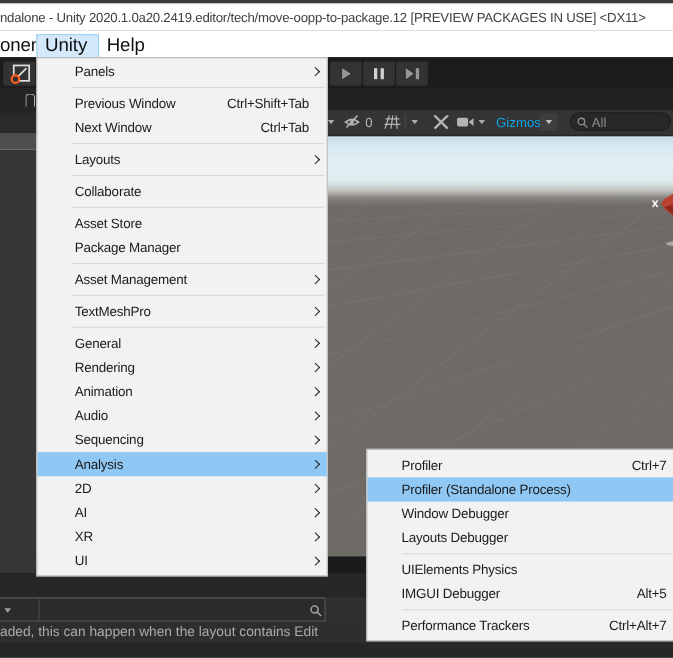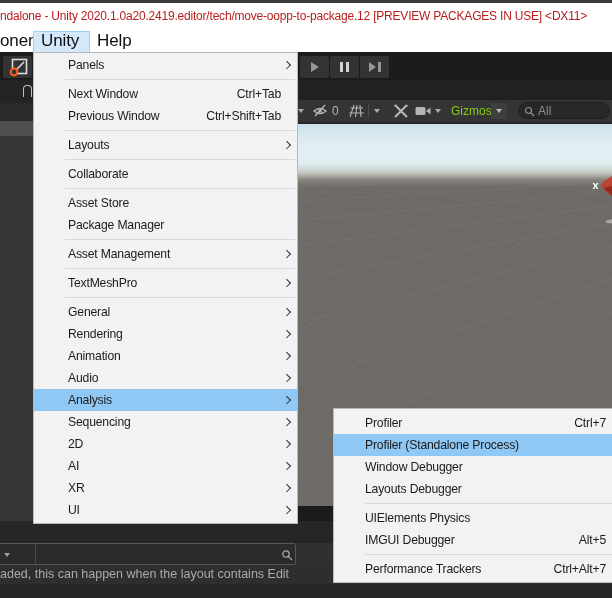--- a/index.html
+++ b/index.html
@@ -3,21 +3,21 @@
 <meta charset="utf-8">
 <style>
   * { margin:0; padding:0; box-sizing:border-box; }
   html,body { width:612px; height:598px; overflow:hidden; }
   #page-data { position:relative; width:612px; height:598px; background:#373737;
     font-family:"Segoe UI","Liberation Sans",Arial,sans-serif; }
   .abs { position:absolute; }
 
   
   .top-edge { left:0; top:0; width:612px; height:3px; background:#3b3b3b; }
-  .titlebar { left:0; top:3px; width:612px; height:25px; background:#ffffff; color:#b91c1c;
+  .titlebar { left:0; top:3px; width:612px; height:25px; background:#ffffff; color:#404040;
     font-size:12px; letter-spacing:-0.2px; line-height:25px; white-space:nowrap; padding-top:1px; }
   .menubar { left:0; top:28px; width:612px; height:24px; background:#ffffff; color:#101010;
     font-size:17px; letter-spacing:-0.1px; line-height:24px; white-space:nowrap; }
   .mb-item { position:absolute; top:0; height:24px; padding-top:1px; }
   .win-hl { position:absolute; left:33px; top:3px; width:57px; height:21px;
     background:#d3e9fb; border:1px solid #9ed2f2; border-bottom:none; }
 
   .toolbar { left:0; top:52px; width:612px; height:28px; background:#1c1c1c; }
   .tb-btn { position:absolute; top:4px; height:22px; background:#333333; border-radius:2px; }
   .playgrp { position:absolute; left:300px; top:4px; height:22px; }
@@ -122,21 +122,21 @@
     <div class="tri-r" style="position:absolute;left:374px;top:9px;border-width:4px 3.5px 0 3.5px;border-color:#aaaaaa transparent transparent transparent;"></div>
     <svg style="position:absolute;left:393px;top:4px;" width="16" height="14" viewBox="0 0 16 14">
       <path d="M2 1 L14 13 M14 1 L2 13" stroke="#b4b4b4" stroke-width="2.2"></path>
       <path d="M13 2 l2 -1 -1 2 Z M2 2 l-1 -1 2 0 Z" fill="#b4b4b4"></path>
     </svg>
     <svg style="position:absolute;left:415px;top:5px;" width="16" height="12" viewBox="0 0 16 12">
       <rect x="0.5" y="2" width="10" height="8" rx="1.5" fill="#b4b4b4"></rect>
       <path d="M11 6 L15.5 2.5 V9.5 Z" fill="#b4b4b4"></path>
     </svg>
     <div class="tri-r" style="position:absolute;left:435px;top:9px;border-width:4px 3.5px 0 3.5px;border-color:#aaaaaa transparent transparent transparent;"></div>
-    <span style="position:absolute;left:451px;top:0;line-height:22px;color:#84cc16;">Gizmos</span>
+    <span style="position:absolute;left:451px;top:0;line-height:22px;color:#0ea5e9;">Gizmos</span>
     <div style="position:absolute;left:491px;top:3px;width:16px;height:16px;background:#3e3e3e;"></div>
     <div class="tri-r" style="position:absolute;left:495.5px;top:9px;border-width:4px 3.5px 0 3.5px;border-color:#bbbbbb transparent transparent transparent;"></div>
     <div style="position:absolute;left:518px;top:2px;width:92px;height:17px;background:#282828;border:1px solid #1e1e1e;border-radius:9px;">
       <svg style="position:absolute;left:5px;top:3px;" width="11" height="11" viewBox="0 0 11 11">
         <circle cx="4.5" cy="4.5" r="3" fill="none" stroke="#909090" stroke-width="1.2"></circle>
         <line x1="7" y1="7" x2="10" y2="10" stroke="#909090" stroke-width="1.2"></line>
       </svg>
       <span style="position:absolute;left:19px;top:0;line-height:16px;color:#8d8d8d;text-align:right;">All</span>
     </div>
   </div>
@@ -204,40 +204,40 @@
   <div class="abs ls1">
     <div style="position:absolute;left:23px;top:5px;width:9px;height:12px;border:1.6px solid #c0c0c0;border-radius:4px 4px 0 0;border-bottom:none;"></div>
   </div>
   <div class="abs ls2"></div>
   <div class="abs ls3"></div>
   <div class="abs ls4"></div>
 
   <div class="menu menu-main">
     <div class="mi">Panels<span class="arr"></span></div>
     <div class="msep"></div>
+    <div class="mi">Previous Window<span class="sc">Ctrl+Shift+Tab</span></div>
     <div class="mi">Next Window<span class="sc">Ctrl+Tab</span></div>
-    <div class="mi">Previous Window<span class="sc">Ctrl+Shift+Tab</span></div>
     <div class="msep"></div>
     <div class="mi">Layouts<span class="arr"></span></div>
     <div class="msep"></div>
     <div class="mi">Collaborate</div>
     <div class="msep"></div>
     <div class="mi">Asset Store</div>
     <div class="mi">Package Manager</div>
     <div class="msep"></div>
     <div class="mi">Asset Management<span class="arr"></span></div>
     <div class="msep"></div>
     <div class="mi">TextMeshPro<span class="arr"></span></div>
     <div class="msep"></div>
     <div class="mi">General<span class="arr"></span></div>
     <div class="mi">Rendering<span class="arr"></span></div>
     <div class="mi">Animation<span class="arr"></span></div>
     <div class="mi">Audio<span class="arr"></span></div>
+    <div class="mi">Sequencing<span class="arr"></span></div>
     <div class="mi hl">Analysis<span class="arr"></span></div>
-    <div class="mi">Sequencing<span class="arr"></span></div>
     <div class="mi">2D<span class="arr"></span></div>
     <div class="mi">AI<span class="arr"></span></div>
     <div class="mi">XR<span class="arr"></span></div>
     <div class="mi">UI<span class="arr"></span></div>
   </div>
 
   <div class="menu menu-sub">
     <div class="mi">Profiler<span class="sc">Ctrl+7</span></div>
     <div class="mi hl">Profiler (Standalone Process)</div>
     <div class="mi">Window Debugger</div>

